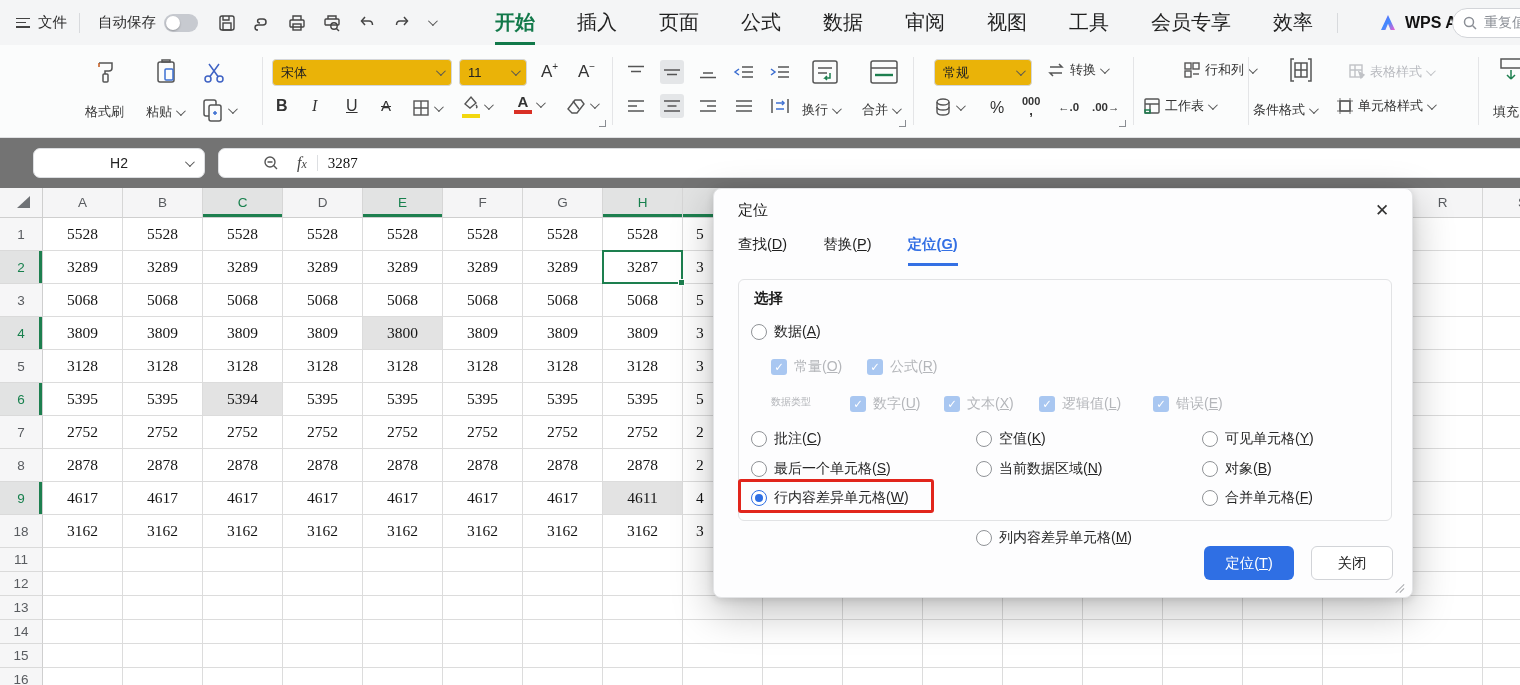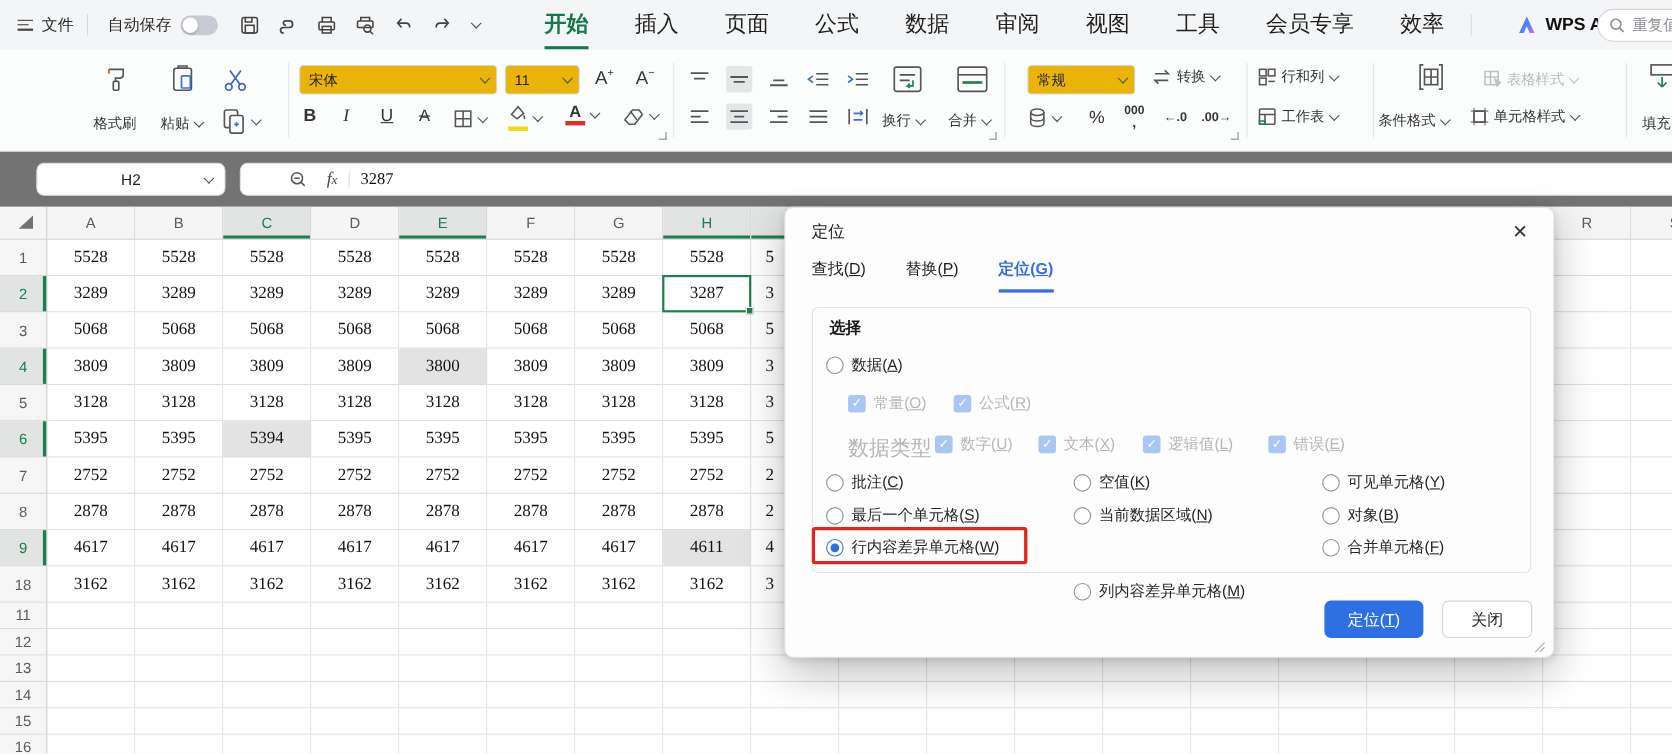--- a/index.html
+++ b/index.html
@@ -369,21 +369,21 @@
       </svg>
     <span class="chev"></span>
   </div>
   <div class="abtn" style="left:990px; top:54px; font-size:16px;">%</div>
   <div class="abtn" style="left:1022px; top:52px; font-size:11px; font-weight:bold; line-height:9px; text-align:center;"><span>000</span><br><span style="font-size:13px;">,</span></div>
   <div class="abtn" style="left:1058px; top:56px; font-size:11.5px; font-weight:bold;">←.0</div>
   <div class="abtn" style="left:1092px; top:56px; font-size:11.5px; font-weight:bold;">.00→</div>
   <div class="launcher" style="left:1118px; top:74px;"></div>
   <div class="gdiv" style="left:1133px;"></div>
 
-  <div class="ritem" style="left:1143px; top:16px;">
+  <div class="ritem" style="left:1183px; top:16px;">
     <svg width="18" height="18" viewBox="0 0 18 18" fill="none" stroke="#555" stroke-width="1.4">
         <rect x="2" y="2" width="6" height="6"></rect>
         <rect x="2" y="10" width="6" height="6"></rect>
         <rect x="10" y="2" width="6" height="6"></rect>
         <path d="M10 13h6"></path>
       </svg>
     <span class="rlabel">行和列</span>
     <span class="chev"></span>
   </div>
   <div class="ritem" style="left:1143px; top:52px;">
@@ -853,21 +853,21 @@
   </div>
   <div class="opt" style="left: 57px; top: 169px;">
       <span class="cbx">✓</span>
       <span class="dim">常量(<u>O</u>)</span>
     </div>
     <div class="opt" style="left: 153px; top: 169px;">
       <span class="cbx">✓</span>
       <span class="dim">公式(<u>R</u>)</span>
     </div>
     <div></div>
-  <div class="opt dim" style="left:57px; top:206px; font-size:19px;text-align:right;">数据类型</div>
+  <div class="opt dim" style="left:57px; top:206px; font-size:10px;text-align:right;">数据类型</div>
   <div class="opt" style="left: 136px; top: 206px;">
       <span class="cbx">✓</span>
       <span class="dim">数字(<u>U</u>)</span>
     </div>
     <div class="opt" style="left: 230px; top: 206px;">
       <span class="cbx">✓</span>
       <span class="dim">文本(<u>X</u>)</span>
     </div>
     <div class="opt" style="left: 325px; top: 206px;">
       <span class="cbx">✓</span>

